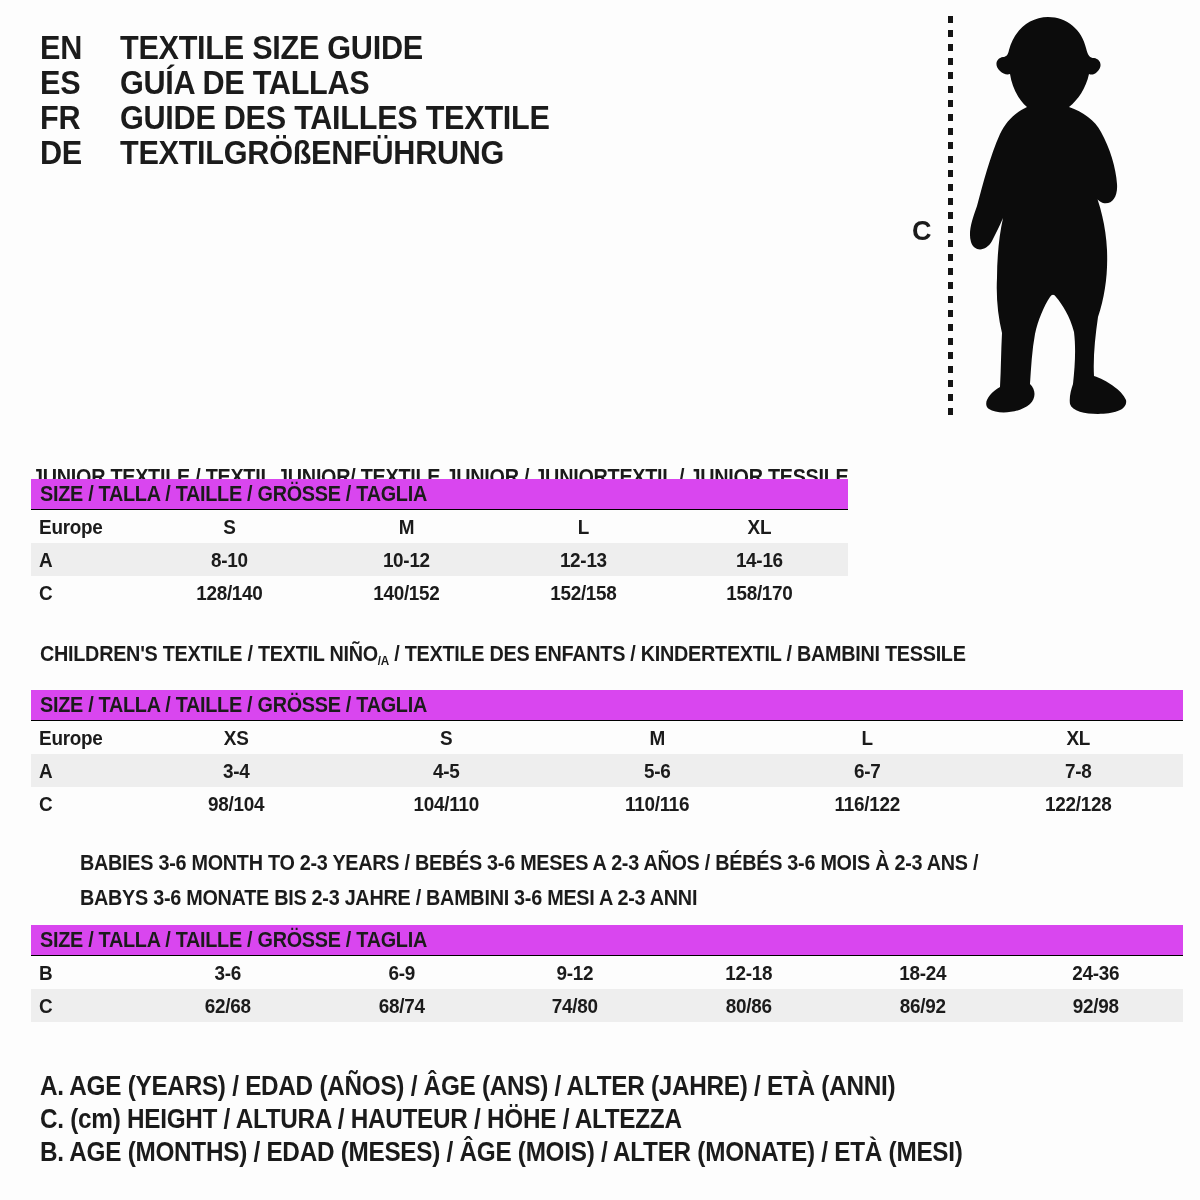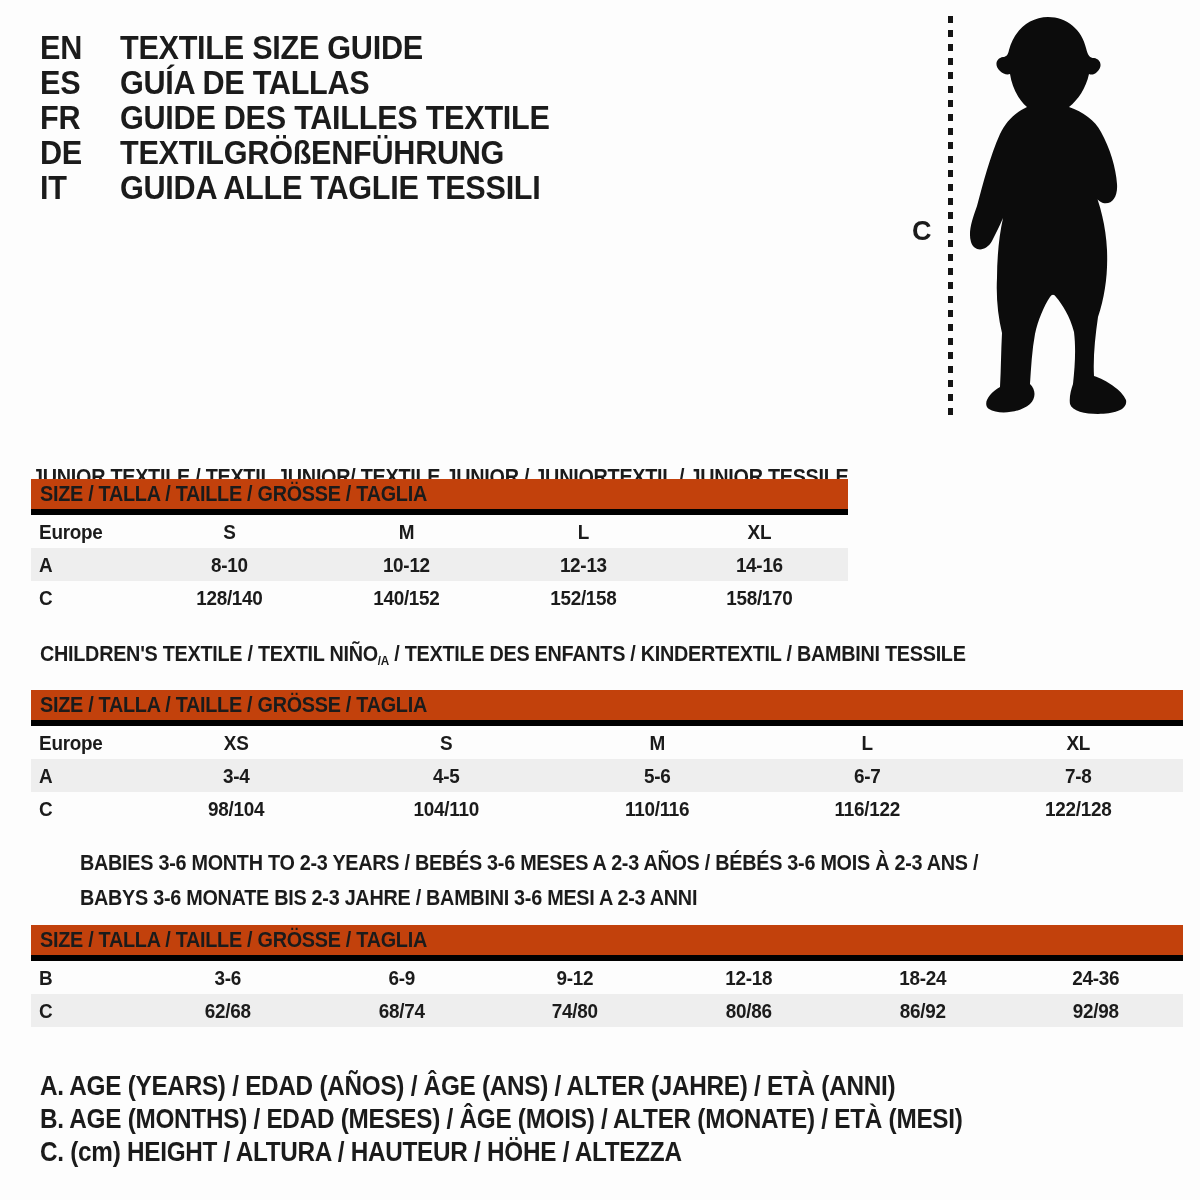--- a/index.html
+++ b/index.html
@@ -21,21 +21,21 @@
   #measure-line{position:absolute;left:48px;top:6px;width:5px;height:402px;
     background:repeating-linear-gradient(to bottom,#141414 0 7px,transparent 7px 14px);}
   #measure-label{position:absolute;left:12px;top:206px;font-size:27px;}
   #baby-svg{position:absolute;left:64px;top:4px;}
 
   
   .section-title{font-size:22px;}
   .title-sub{font-size:13px;vertical-align:-4px;}
 
   .tbl{position:absolute;}
-  .tbl-head{background:#c2410c;height:30px;display:flex;align-items:center;padding-left:9px;font-size:22px;border-bottom:6px solid #000000;}
+  .tbl-head{background:#d946ef;height:30px;display:flex;align-items:center;padding-left:9px;font-size:22px;border-bottom:1px solid #000000;}
   .tbl-row{display:grid;height:33px;align-items:center;}
   .tbl-row.alt{background:#eeeeee;}
   .t1 .tbl-row{grid-template-columns:110px repeat(4,1fr);}
   .t2 .tbl-row{grid-template-columns:100px repeat(5,1fr);}
   .t3 .tbl-row{grid-template-columns:110px repeat(6,1fr);}
   .cell{font-size:21px;text-align:center;transform:scaleX(.9);transform-origin:50% 50%;letter-spacing:-.3px;}
   .cell.label{text-align:left;padding-left:9px;transform-origin:0 50%;}
 
   
   #legend{left:40px;top:1070px;}
@@ -53,24 +53,20 @@
     <span class="condL">ES</span>
     <span class="condL">GUÍA DE TALLAS</span>
   </div>
   <div class="lang-row">
     <span class="condL">FR</span>
     <span class="condL">GUIDE DES TAILLES TEXTILE</span>
   </div>
   <div class="lang-row">
     <span class="condL">DE</span>
     <span class="condL">TEXTILGRÖßENFÜHRUNG</span>
-  </div>
-  <div class="lang-row">
-    <span class="condL">IT</span>
-    <span class="condL">GUIDA ALLE TAGLIE TESSILI</span>
   </div>
 </div>
 
 <div id="figure" class="abs">
   <div id="measure-label">C</div>
   <div id="measure-line"></div>
   <svg id="baby-svg" width="175" height="405" viewBox="0 0 175 405" aria-hidden="true">
     <path fill="#0c0c0c" d="
       M84,3
       C103,3 118,16 122,34
@@ -202,18 +198,18 @@
     <div class="cell">86/92</div>
     <div class="cell">92/98</div>
   </div>
 </div>
 
 <div id="legend" class="abs">
   <div class="legend-line">
     <span class="condL">A. AGE (YEARS) / EDAD (AÑOS) / ÂGE (ANS) / ALTER (JAHRE) / ETÀ (ANNI)</span>
   </div>
   <div class="legend-line">
+    <span class="condL">C. (cm) HEIGHT / ALTURA / HAUTEUR / HÖHE / ALTEZZA</span>
+  </div>
+  <div class="legend-line">
     <span class="condL">B. AGE (MONTHS) / EDAD (MESES) / ÂGE (MOIS) / ALTER (MONATE) / ETÀ (MESI)</span>
   </div>
-  <div class="legend-line">
-    <span class="condL">C. (cm) HEIGHT / ALTURA / HAUTEUR / HÖHE / ALTEZZA</span>
-  </div>
 </div>
 
 </body></html>

